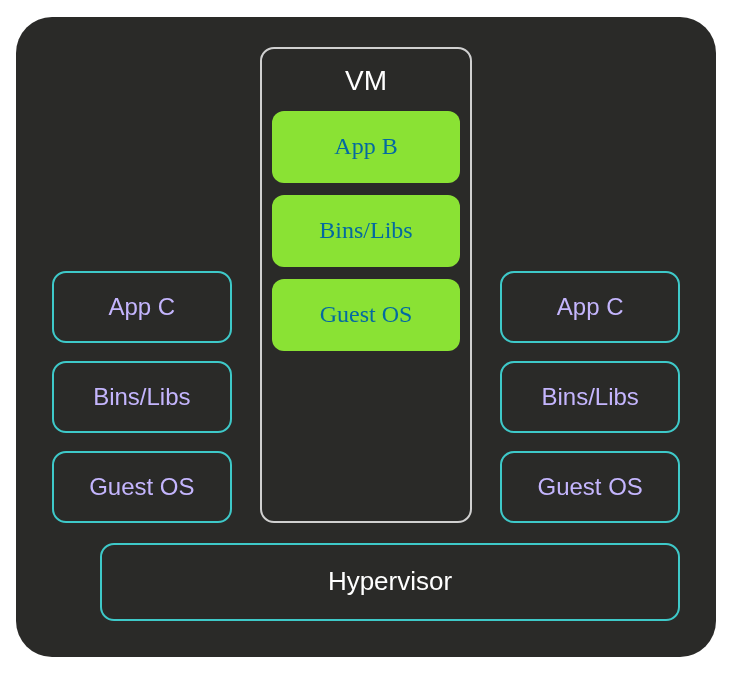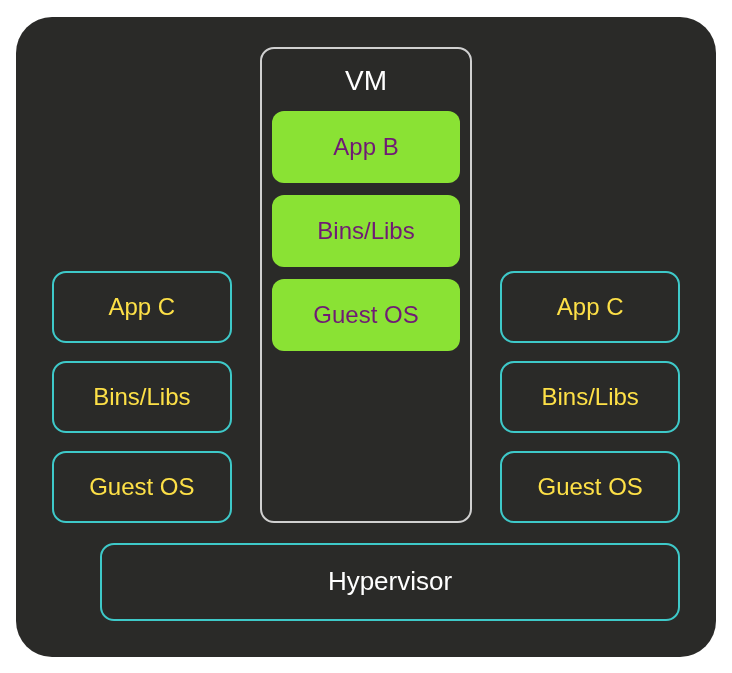--- a/index.html
+++ b/index.html
@@ -47,33 +47,34 @@
     }
     .vm-title {
       color: #ffffff;
       font-size: 28px;
       text-align: center;
       padding: 6px 0 2px 0;
     }
     .box {
       border: 2px solid #3ec9c9;
       border-radius: 14px;
-      color: #fde047;
+      color: #c4b5fd;
       font-size: 24px;
       height: 72px;
       display: flex;
       align-items: center;
       justify-content: center;
       background: transparent;
     }
     .box-green {
       background: #8ae234;
       border: none;
-      color: #701a75;
+      color: #0369a1;
       border-radius: 12px;
+      font-family: Liberation Serif, serif;
     }
     .bottom-stack {
       display: flex;
       flex-direction: column;
       gap: 16px;
     }
     .box-wide {
       border: 2px solid #3ec9c9;
       border-radius: 14px;
       color: #ffffff;

